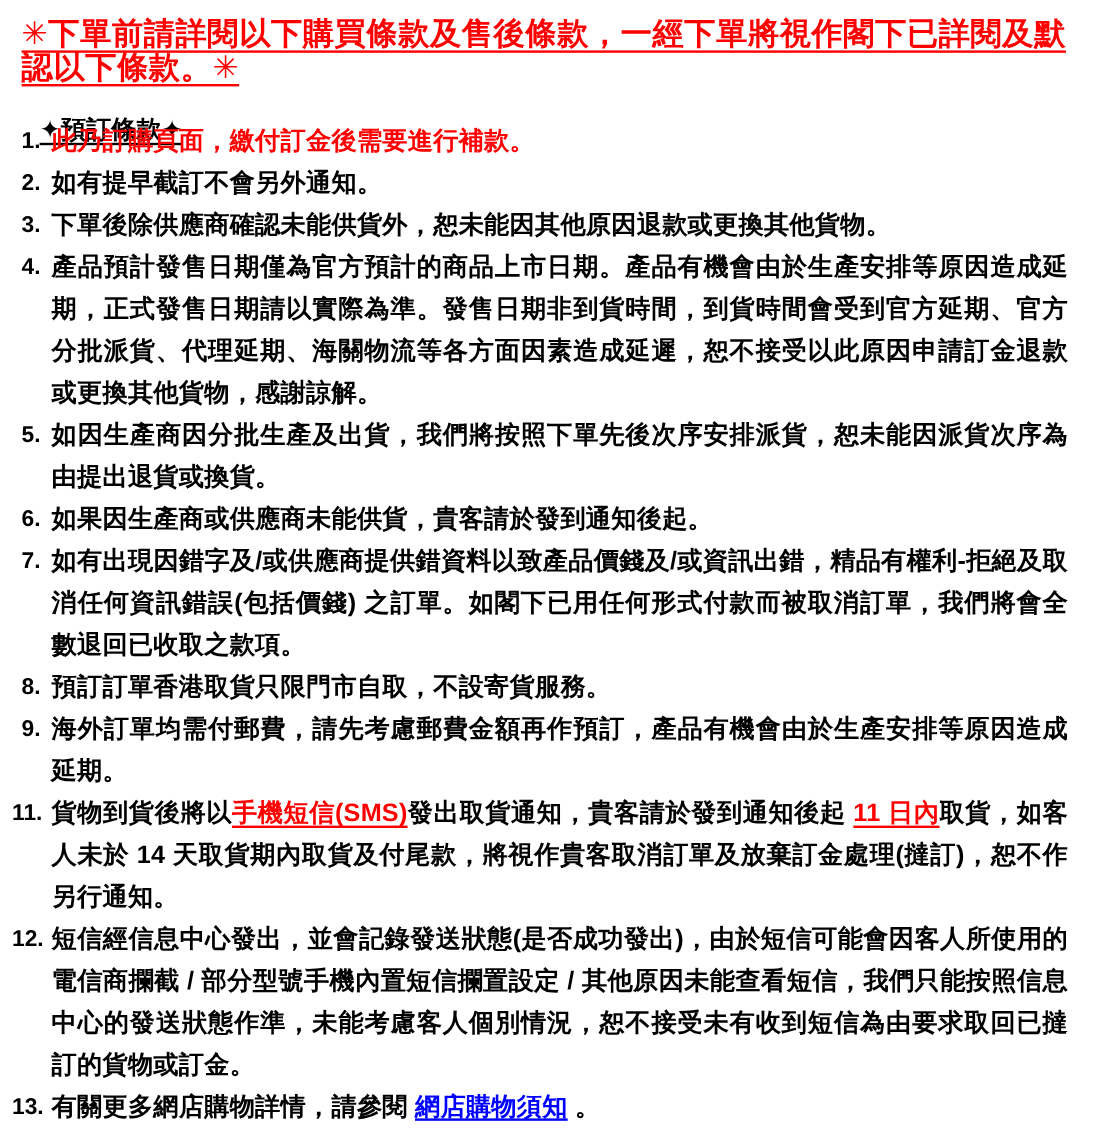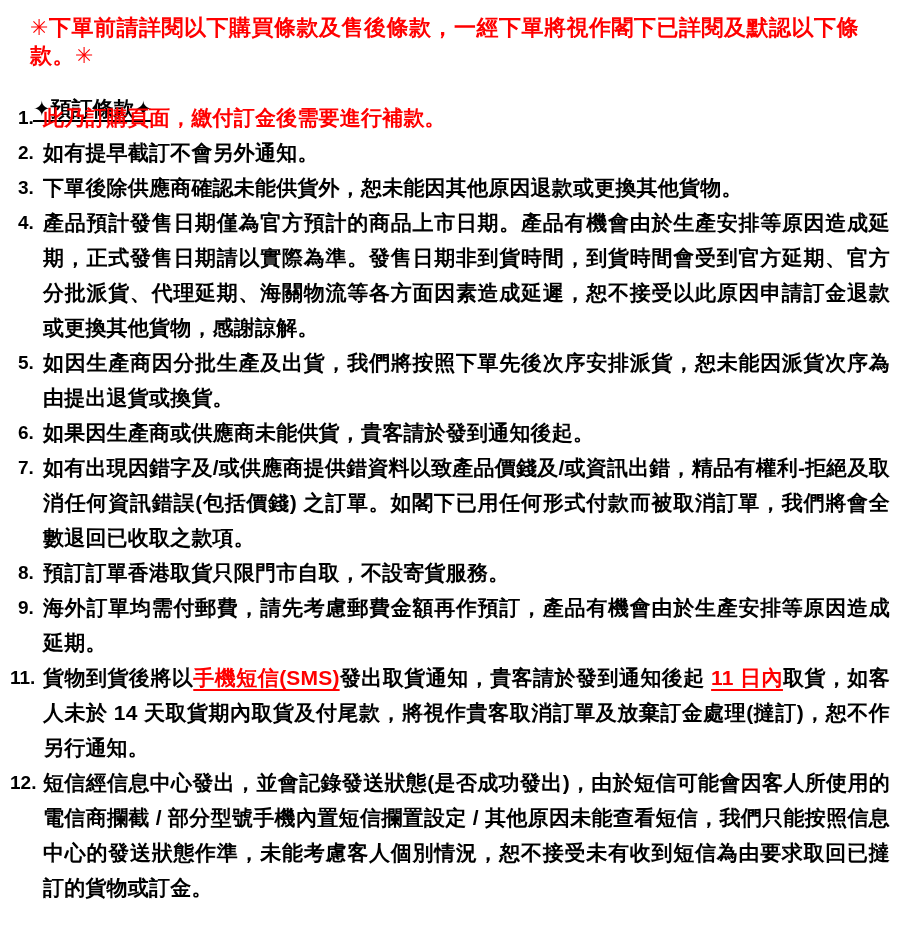--- a/index.html
+++ b/index.html
@@ -15,24 +15,25 @@
     color:var(--black);
     font-family:"Liberation Sans","DejaVu Sans",sans-serif;
     font-weight:700;
     box-sizing:border-box;
   }
   .doc{
     padding:14px 23px 24px 10px;
     box-sizing:border-box;
   }
   .notice{
-    margin-left:20px;
+    margin-left:8px;
     color:var(--red);
-    font-size:22px;
+    font-size:26px;
     line-height:28px;
+    text-decoration:underline;
     text-decoration-thickness:2px;
     text-underline-offset:5px;
     letter-spacing:0.5px;
   }
   .section-title{
     margin:27px 0 19px 23px;
     font-size:21px;
     line-height:24px;
     text-decoration:underline;
     text-decoration-thickness:2px;
@@ -124,14 +125,18 @@
         <p class="term-text"><span class="">海外訂單均需付郵費，請先考慮郵費金額再作預訂，產品有機會由於生產安排等原因造成延期。</span></p>
       </div>
       <div class="term-item">
         <span class="term-number">11.</span>
         <p class="term-text"><span class="">貨物到貨後將以</span><span class="seg-red-underline">手機短信(SMS)</span><span class="">發出取貨通知，貴客請於發到通知後起 </span><span class="seg-red-underline">11 日內</span><span class="">取貨，如客人未於 14 天取貨期內取貨及付尾款，將視作貴客取消訂單及放棄訂金處理(撻訂)，恕不作另行通知。</span></p>
       </div>
       <div class="term-item">
         <span class="term-number">12.</span>
         <p class="term-text"><span class="">短信經信息中心發出，並會記錄發送狀態(是否成功發出)，由於短信可能會因客人所使用的電信商攔截 / 部分型號手機內置短信攔置設定 / 其他原因未能查看短信，我們只能按照信息中心的發送狀態作準，未能考慮客人個別情況，恕不接受未有收到短信為由要求取回已撻訂的貨物或訂金。</span></p>
       </div>
+      <div class="term-item">
+        <span class="term-number">13.</span>
+        <p class="term-text"><span class="">有關更多網店購物詳情，請參閱 </span><a class="seg-link" href="#">網店購物須知</a><span class=""> 。</span></p>
+      </div>
     </div>
 </div>
 
 </body></html>

